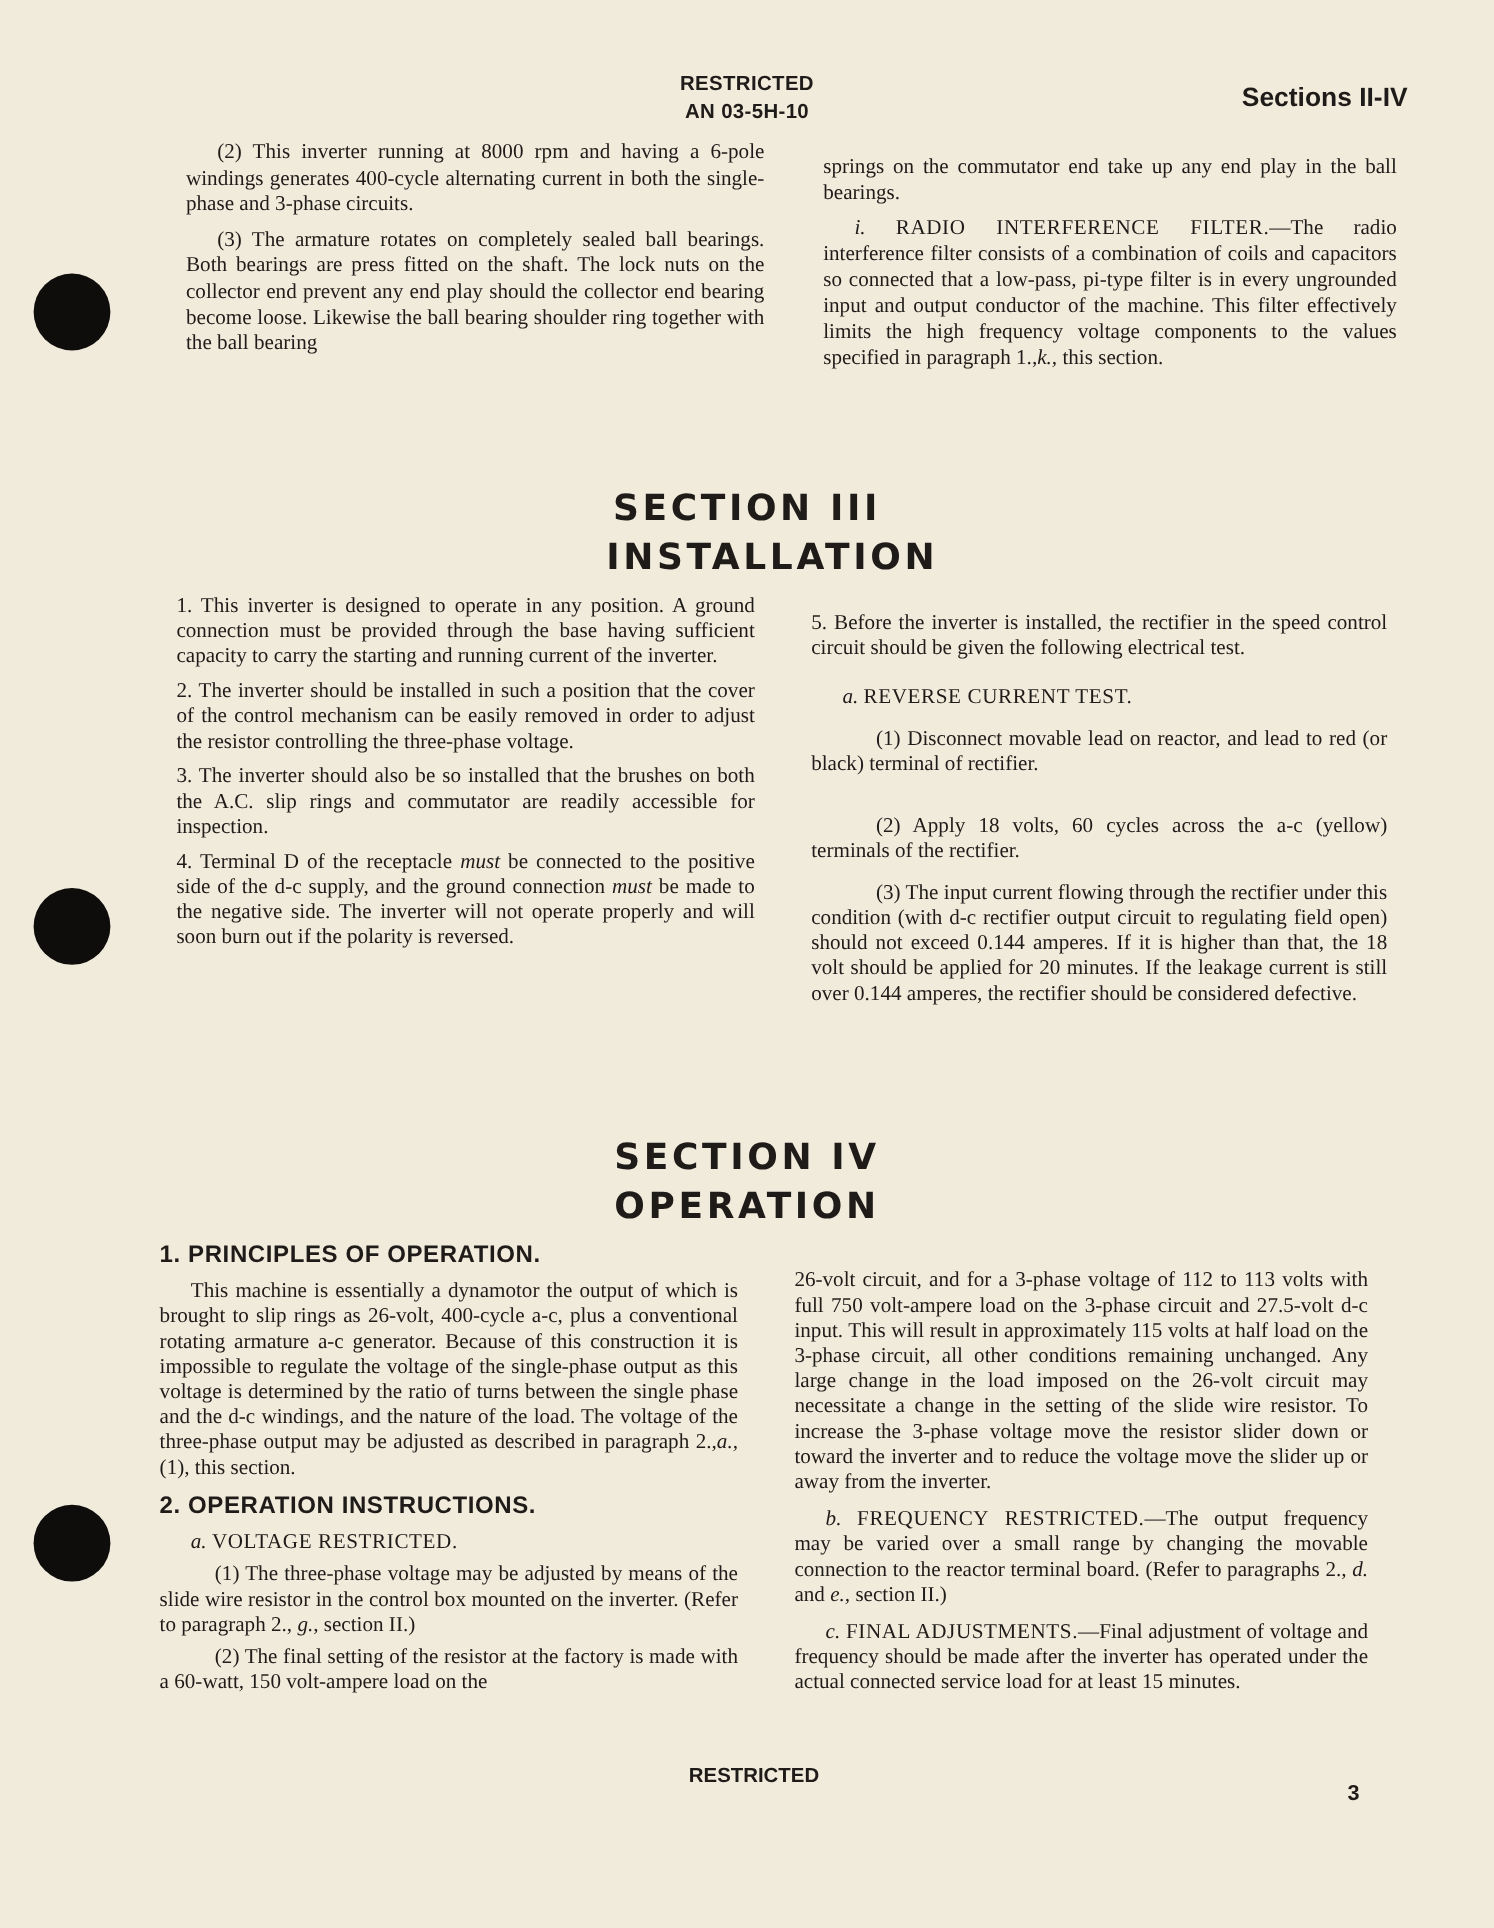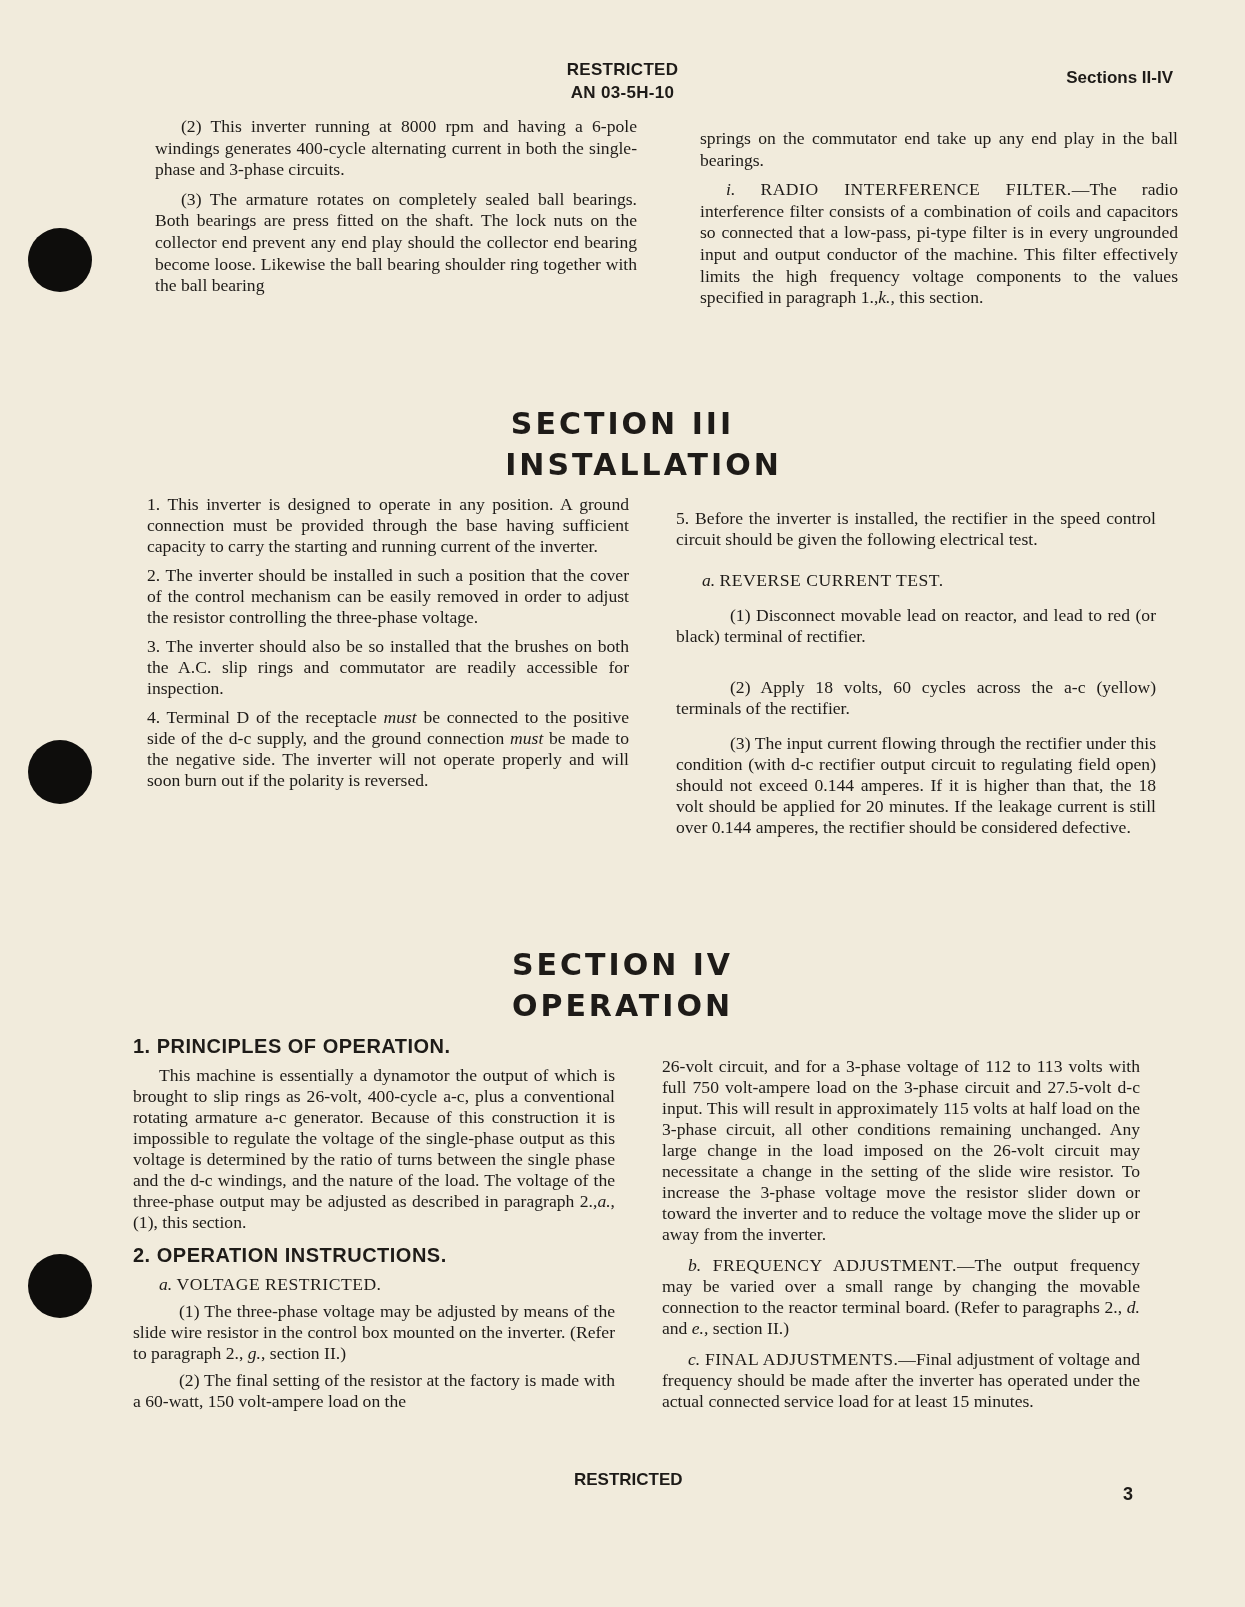--- a/index.html
+++ b/index.html
@@ -19,21 +19,21 @@
   .hdr {
     position: absolute; top: 58px; left: 0; width: 1245px;
     text-align: center;
     font-family: "Liberation Sans", "DejaVu Sans", sans-serif;
     font-weight: bold; font-size: 17px; line-height: 23px;
     letter-spacing: 0.3px;
   }
   .sections-label {
     position: absolute; top: 68px; right: 72px;
     font-family: "Liberation Sans", "DejaVu Sans", sans-serif;
-    font-weight: bold; font-size: 17px;
+    font-weight: bold; font-size: 22px;
   }
   .col {
     position: absolute;
     font-size: 17.6px; line-height: 21.6px;
     text-align: justify;
   }
   .col p { margin: 0 0 8px 0; }
   .indent { text-indent: 26px; }
   .sect-title {
     position: absolute; left: 0; width: 1245px; text-align: center;
@@ -69,21 +69,21 @@
 <div class="hdr">
   <div>RESTRICTED</div>
   <div>AN 03-5H-10</div>
 </div>
 <div class="sections-label">Sections II-IV</div>
 
 <div class="col" style="top:116px; left:155px; width:482px;">
   <p class="indent">(2) This inverter running at 8000 rpm and having a 6-pole windings generates 400-cycle alternating current in both the single-phase and 3-phase circuits.</p>
   <p class="indent">(3) The armature rotates on completely sealed ball bearings. Both bearings are press fitted on the shaft. The lock nuts on the collector end prevent any end play should the collector end bearing become loose. Likewise the ball bearing shoulder ring together with the ball bearing</p>
 </div>
-<div class="col" style="top:128px; left:700px; width:478px;">
+<div class="col" style="top:128px; left:686px; width:478px;">
   <p>springs on the commutator end take up any end play in the ball bearings.</p>
   <p class="indent">
     <i>i.</i>
     <span class="smallcaps">RADIO INTERFERENCE FILTER.</span><span>—The radio interference filter consists of a combination of coils and capacitors so connected that a low-pass, pi-type filter is in every ungrounded input and output conductor of the machine. This filter effectively limits the high frequency voltage components to the values specified in paragraph 1.,</span><i>k.,</i><span> this section.</span>
   </p>
 </div>
 
 <div class="sect-title" style="top:404px;">SECTION III</div>
 <div class="sect-title" style="top:445px;padding-left:21px;">INSTALLATION</div>
 
@@ -122,21 +122,21 @@
   <p style="text-indent:46px; margin-bottom:6px;">
     <span>(1) The three-phase voltage may be adjusted by means of the slide wire resistor in the control box mounted on the inverter. (Refer to paragraph 2., </span><i>g.</i><span>, section II.)</span>
   </p>
   <p style="text-indent:46px;">(2) The final setting of the resistor at the factory is made with a 60-watt, 150 volt-ampere load on the</p>
 </div>
 
 <div class="col" style="top:1056px; left:662px; width:478px; line-height:21px;">
   <p style="margin-bottom:10px;">26-volt circuit, and for a 3-phase voltage of 112 to 113 volts with full 750 volt-ampere load on the 3-phase circuit and 27.5-volt d-c input. This will result in approximately 115 volts at half load on the 3-phase circuit, all other conditions remaining unchanged. Any large change in the load imposed on the 26-volt circuit may necessitate a change in the setting of the slide wire resistor. To increase the 3-phase voltage move the resistor slider down or toward the inverter and to reduce the voltage move the slider up or away from the inverter.</p>
   <p class="indent" style="margin-bottom:10px;">
     <i>b.</i>
-    <span class="smallcaps">FREQUENCY ADJUSTMENT.</span><span>—The output frequency may be varied over a small range by changing the movable connection to the reactor terminal board. (Refer to paragraphs 2., </span><i>d.</i><span> and </span><i>e.,</i><span> section II.)</span>
+    <span class="smallcaps">FREQUENCY RESTRICTED.</span><span>—The output frequency may be varied over a small range by changing the movable connection to the reactor terminal board. (Refer to paragraphs 2., </span><i>d.</i><span> and </span><i>e.,</i><span> section II.)</span>
   </p>
   <p class="indent">
     <i>c.</i>
     <span class="smallcaps">FINAL ADJUSTMENTS.</span><span>—Final adjustment of voltage and frequency should be made after the inverter has operated under the actual connected service load for at least 15 minutes.</span>
   </p>
 </div>
 
 <div class="footer">RESTRICTED</div>
 <div class="pagenum">3</div>
 

